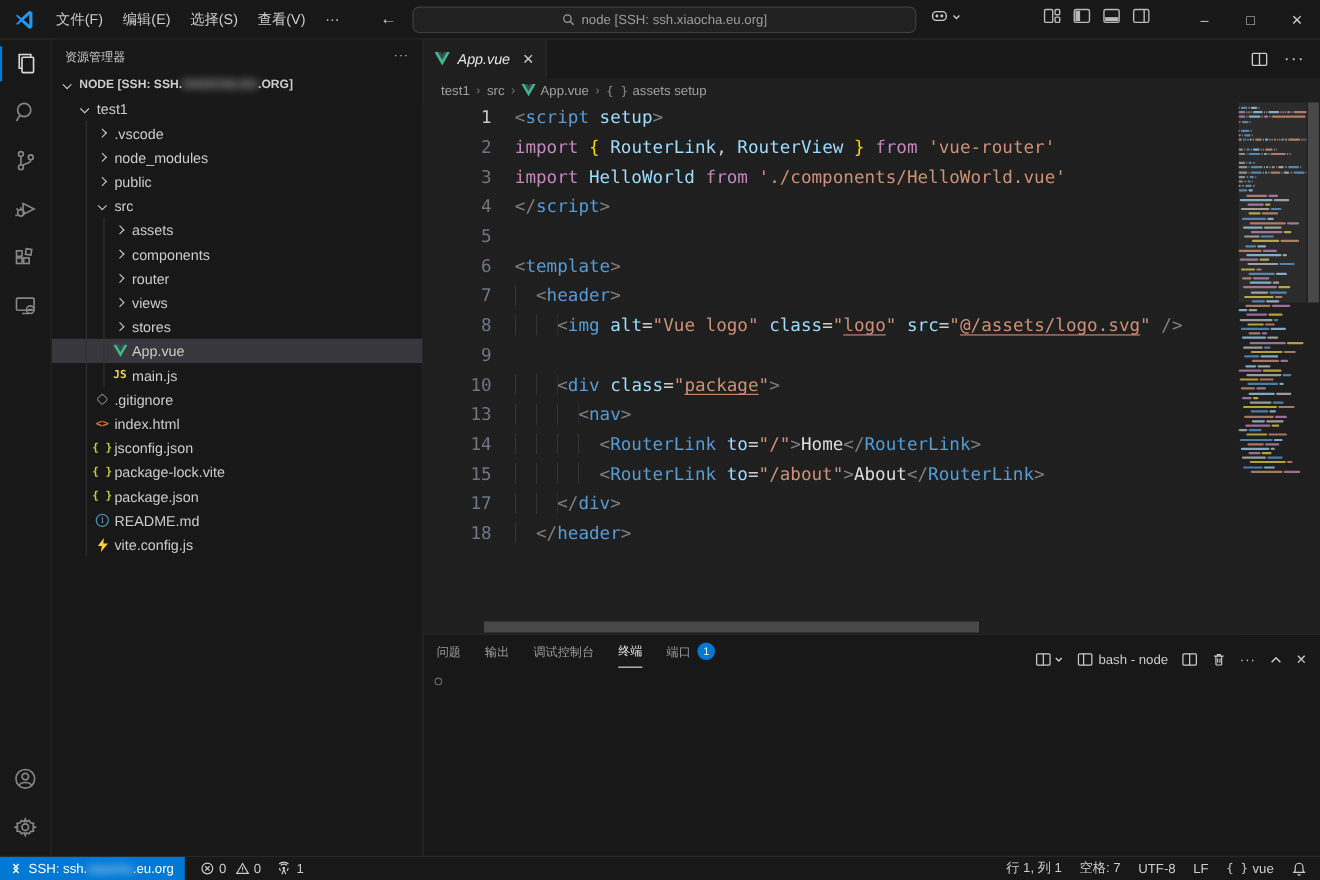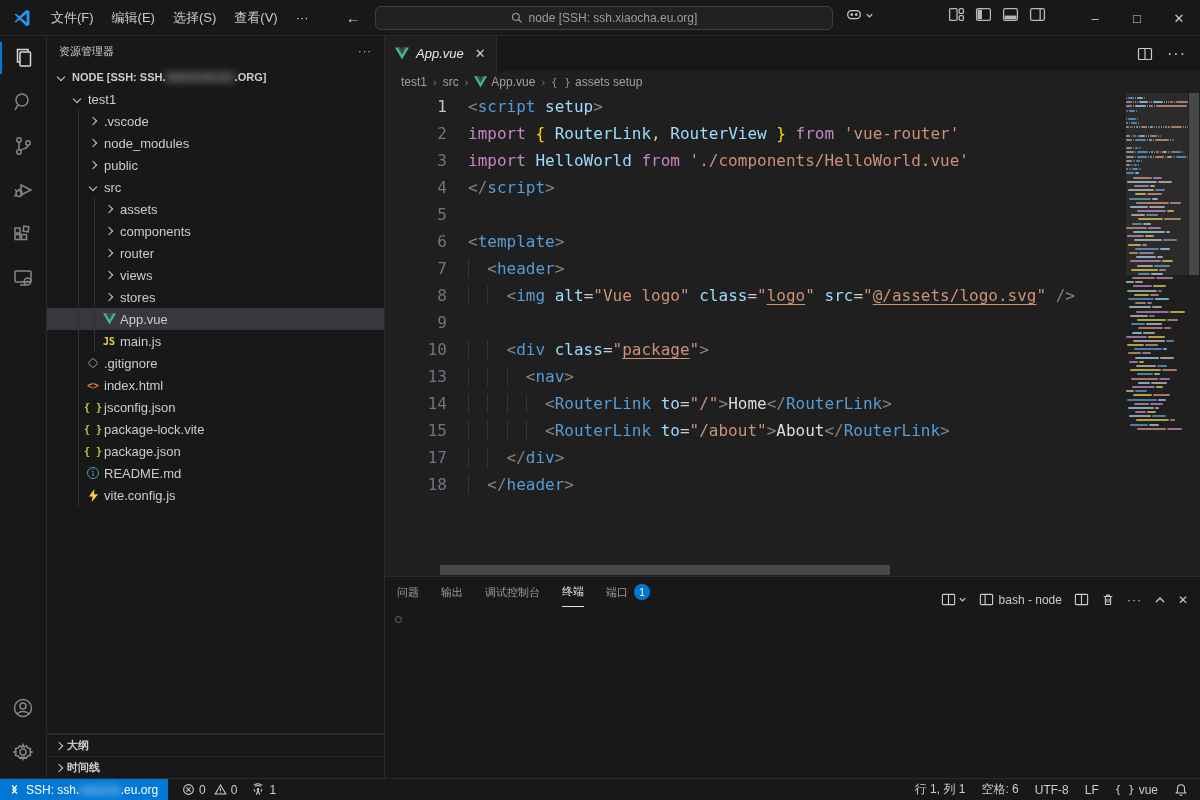--- a/index.html
+++ b/index.html
@@ -375,34 +375,20 @@
           </div>
           <div class="trow" style="padding-left: 38px;">
             <span class="slot">
               <svg width="11" height="13" viewBox="0 0 12 14">
                 <polygon fill="#ffcf3e" points="7,0 1,8 5,8 4,14 11,5.5 6.5,5.5"></polygon>
               </svg>
             </span>
             <span class="name">vite.config.js</span>
           </div>
         </div>
-      <div class="sb-bottom">
-        <div class="sb-sect">
-          <span class="slot">
-              <span class="chev right"></span>
-            </span>
-          <span>大纲</span>
-        </div>
-        <div class="sb-sect">
-          <span class="slot">
-              <span class="chev right"></span>
-            </span>
-          <span>时间线</span>
-        </div>
-      </div>
     </div>
 
     <div class="editor-col">
       <div class="tabbar">
         <div class="tab">
           <svg class="icon" width="14" height="13" viewBox="0 0 24 21">
               <path fill="#41b883" d="M14.8 0 12 4.8 9.2 0 0 0 12 20.7 24 0z"></path>
               <path fill="#35495e" d="M14.8 0 12 4.8 9.2 0 4.8 0 12 12.4 19.2 0z"></path>
             </svg>
           <span class="label">App.vue</span>
@@ -948,21 +934,21 @@
           <circle cx="8" cy="7" r="1.4" fill="#cccccc" stroke="none"></circle>
           <path d="M6 13.5 L8 8.5 L10 13.5 M4.8 4.2 a4.5 4.5 0 0 1 6.4 0 M3.2 2.8 a6.8 6.8 0 0 1 9.6 0 M4.8 9.8 a4.5 4.5 0 0 1-1.3-2.8 M11.2 9.8 a4.5 4.5 0 0 0 1.3-2.8"></path>
         </svg>
       <span>1</span>
     </div>
     <div class="sb-right">
       <div class="sb-item">
           <span>行 1, 列 1</span>
         </div>
       <div class="sb-item">
-          <span>空格: 6</span>
+          <span>空格: 7</span>
         </div>
       <div class="sb-item">
           <span>UTF-8</span>
         </div>
       <div class="sb-item">
           <span>LF</span>
         </div>
       <div class="sb-item">
         <span style="font-family:'DejaVu Sans Mono',monospace;font-size:11px;color:#cccccc;">{ }</span>
         <span>vue</span>

